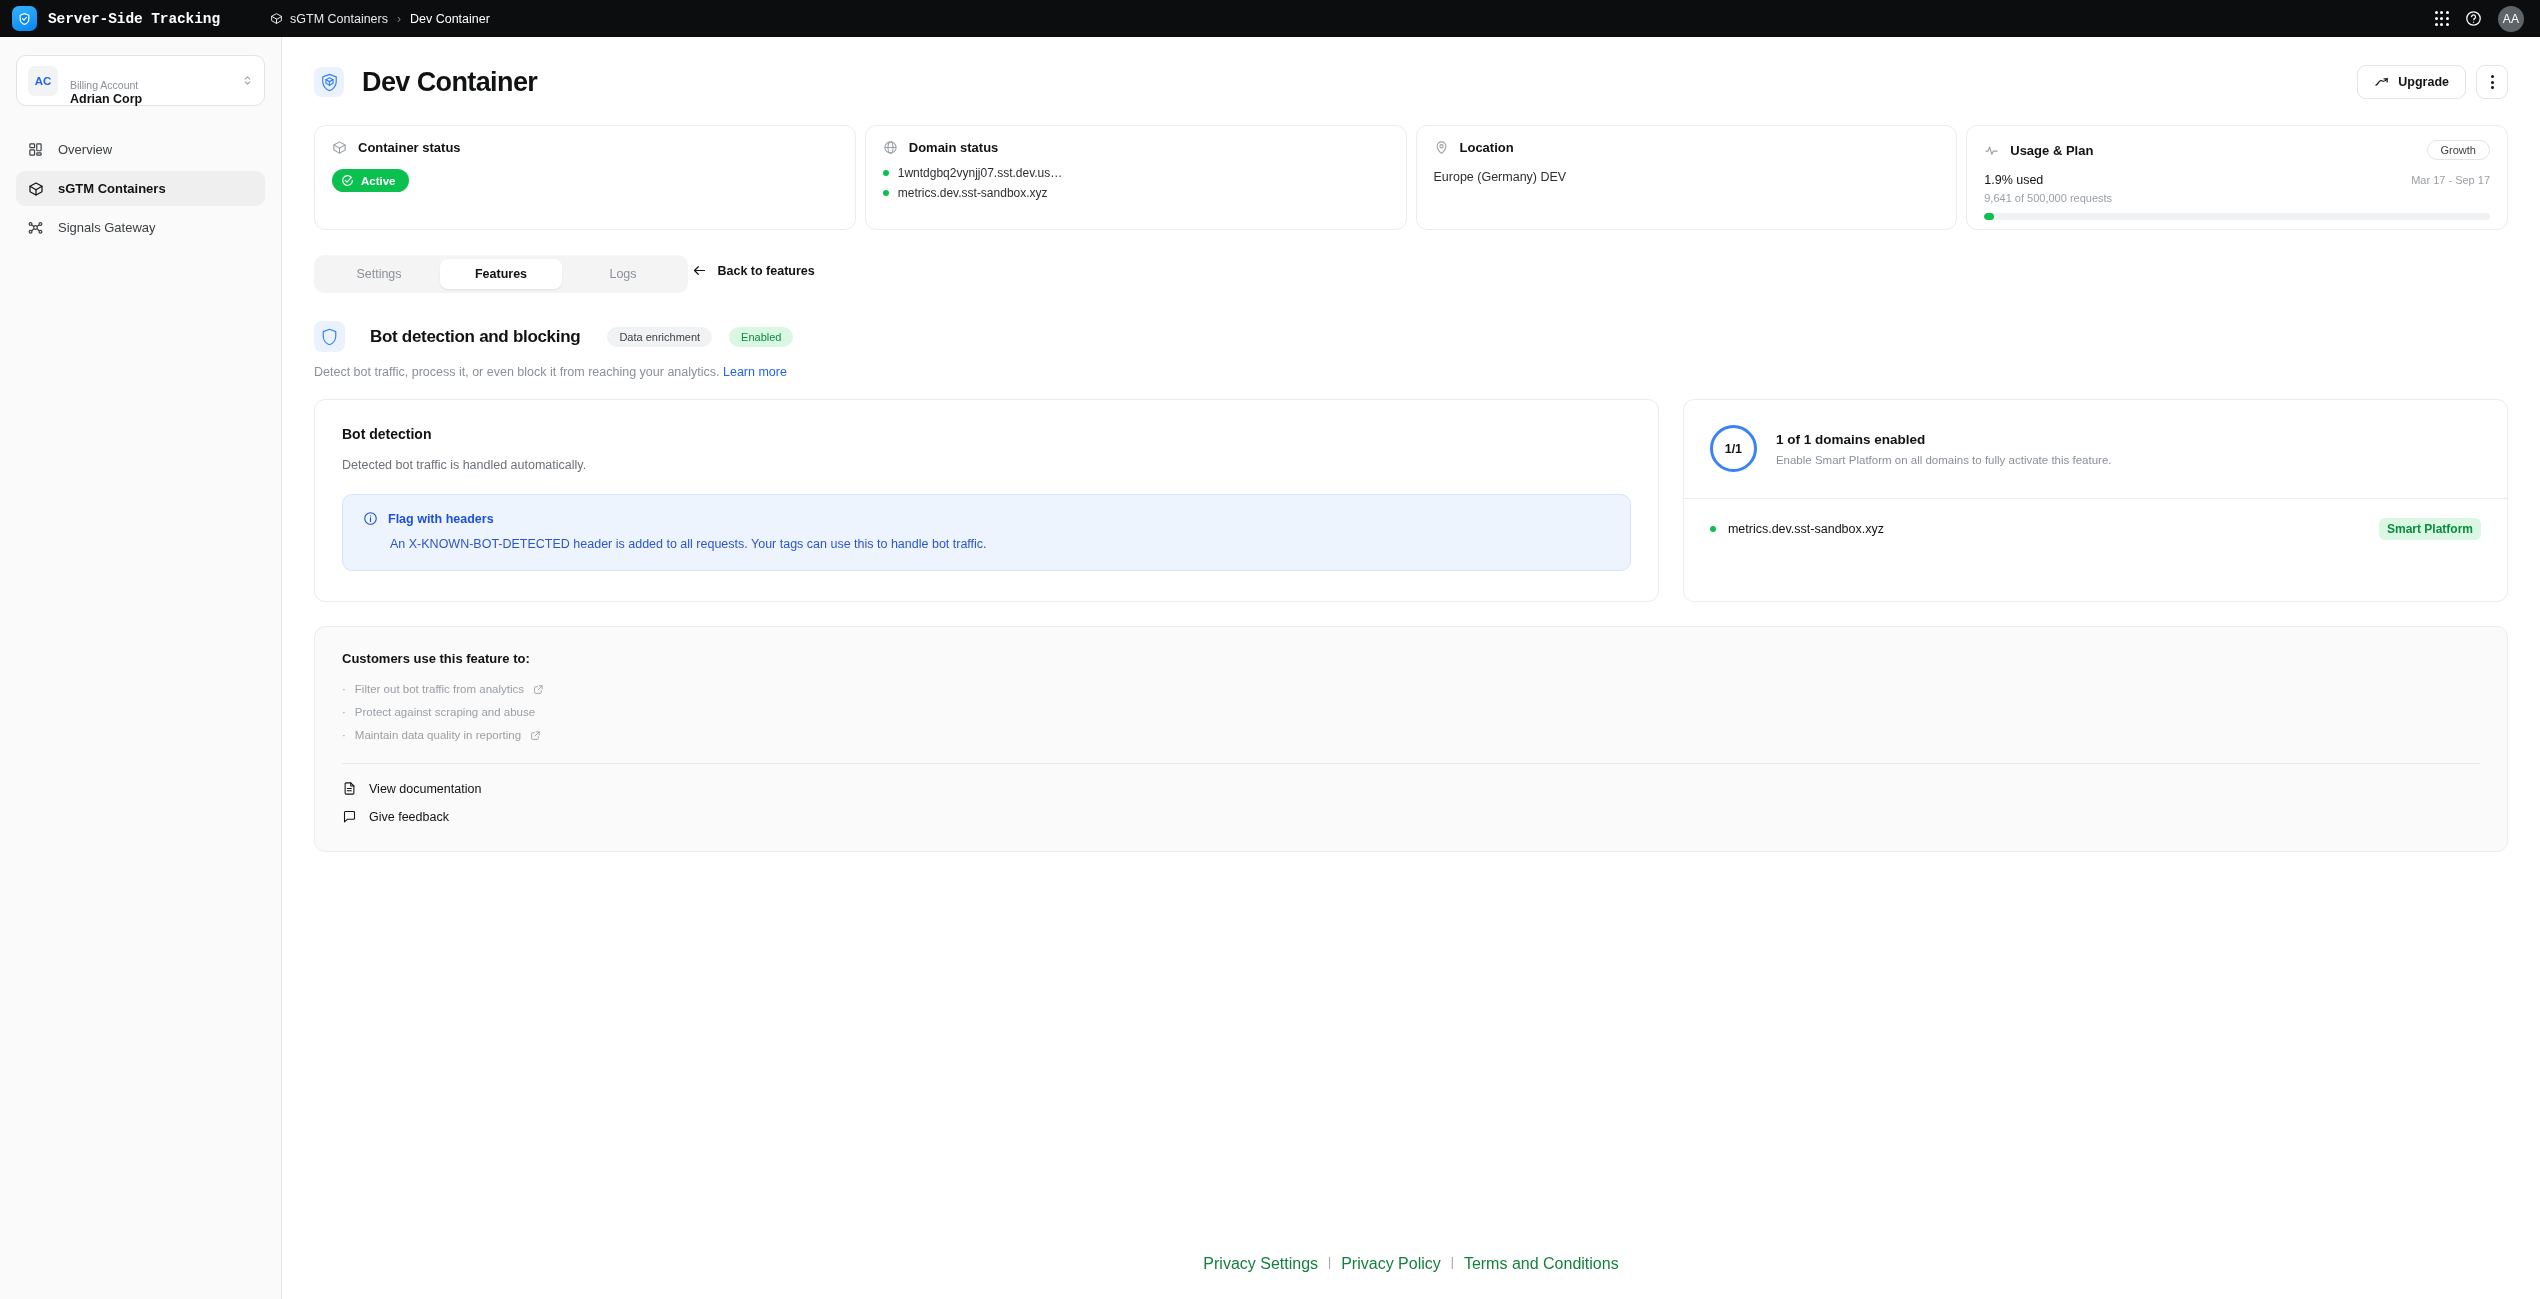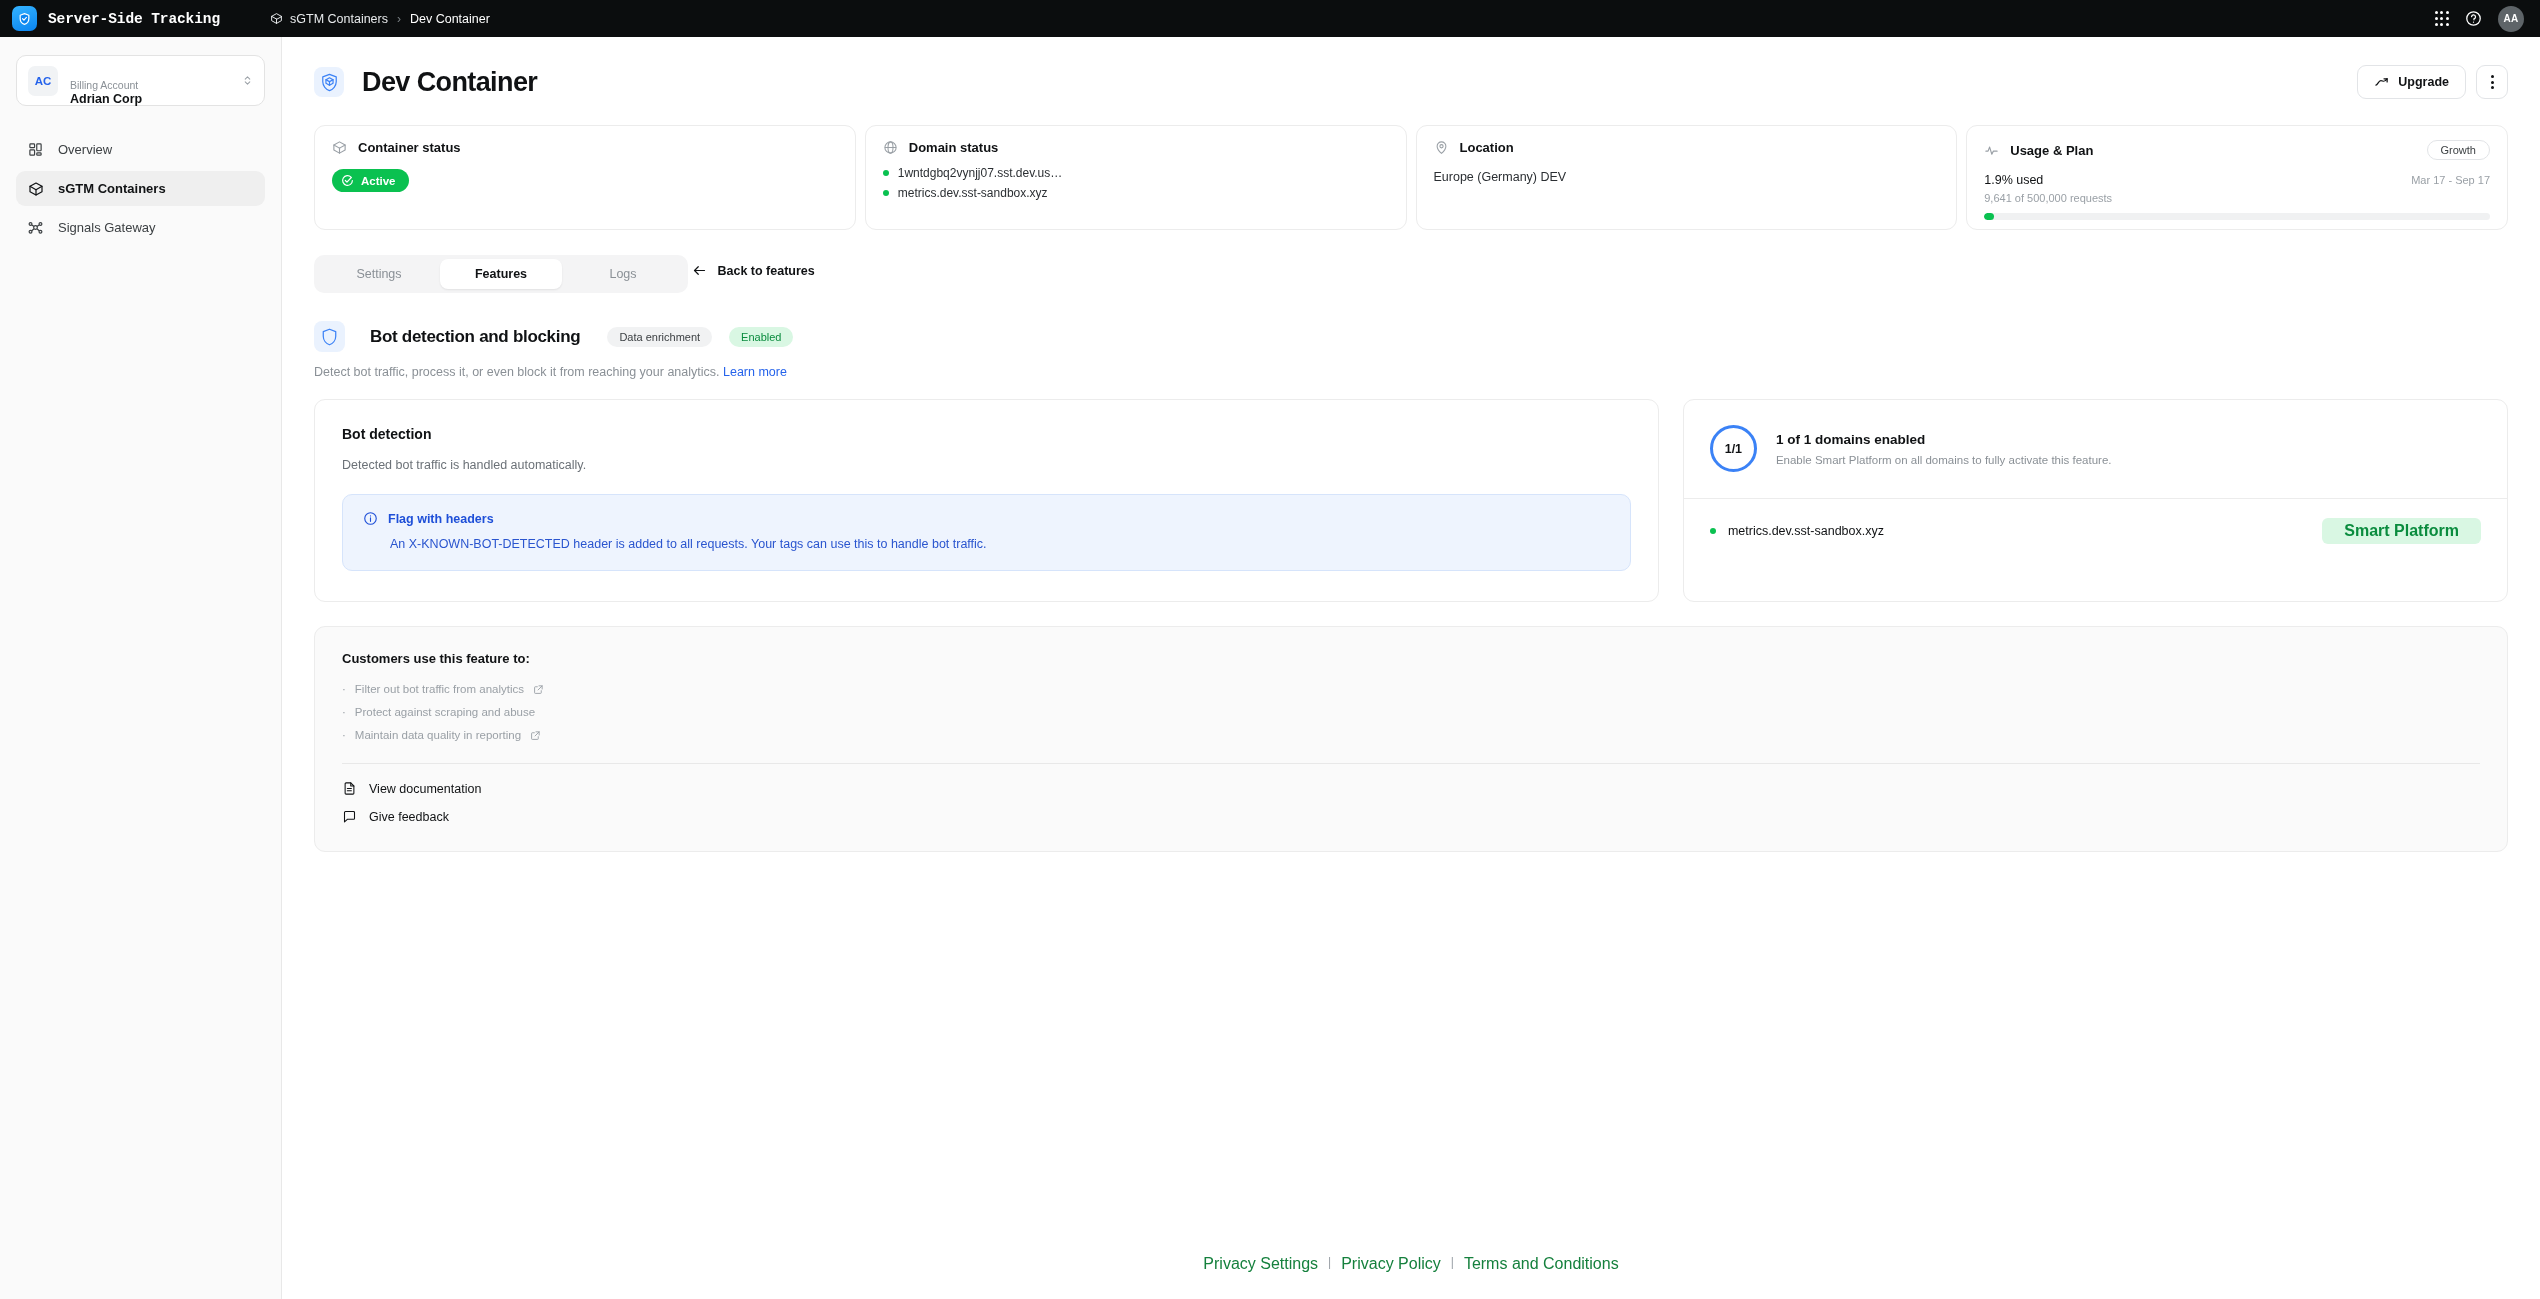--- a/index.html
+++ b/index.html
@@ -26,21 +26,21 @@
   .brand-name { font-size: 14.5px; font-weight: 700; letter-spacing: -0.1px; color: #fff; font-family: Liberation Mono, monospace; }
   .crumbs { display: flex; align-items: center; gap: 9px; margin-left: 50px; }
   .crumb { font-size: 12.5px; color: #e8eaec; display: flex; align-items: center; gap: 7px; }
   .crumb-sep { color: #7a8085; font-size: 12px; }
   .crumb.current { color: #ffffff; }
   .topbar-right { margin-left: auto; display: flex; align-items: center; gap: 16px; }
   .grid-icon { display: grid; grid-template-columns: repeat(3, 3px); gap: 2.6px; }
   .grid-icon i { width: 3px; height: 3px; background: #ffffff; border-radius: 50%; display: block; }
   .avatar {
     width: 26px; height: 26px; border-radius: 50%; background: #5e6468;
-    color: #fff; font-size: 10px; font-weight: 700;
+    color: #fff; font-size: 12px; font-weight: 400;
     display: flex; align-items: center; justify-content: center; letter-spacing: .3px;
   }
 
   
   .body { flex: 1; display: flex; min-height: 0; }
 
   
   .sidebar {
     width: 282px; min-width: 282px; background: #fafafa;
     border-right: 1px solid #e8e8e8; padding: 18px 16px 0 16px;
@@ -175,21 +175,21 @@
     border: 3.5px solid #3b82f6; display: flex; align-items: center; justify-content: center;
     font-size: 12.5px; font-weight: 700; color: #101214;
   }
   .ring-h { font-size: 13.5px; font-weight: 700; }
   .ring-p { margin-top: 7px; font-size: 11.5px; color: #8a9096; }
   .panel-div { height: 1px; background: #ececec; }
   .dom-row { padding: 19px 26px 22px 26px; display: flex; align-items: center; gap: 12px; }
   .dom-name { font-size: 12.5px; color: #101214; }
   .chip-sp {
     margin-left: auto; background: #d9f7e3; color: #0a8c3e;
-    font-size: 16px; font-weight: 700; border-radius: 6px; padding: 4px 22px;
+    font-size: 12px; font-weight: 700; border-radius: 6px; padding: 4px 8px;
   }
 
   
   .cust-card {
     margin-top: 24px; border: 1px solid #ececec; border-radius: 11px;
     background: #fafafa; padding: 24px 27px 27px 27px;
   }
   .cust-h { font-size: 13px; font-weight: 700; }
   .cust-list { margin-top: 17px; display: flex; flex-direction: column; gap: 11px; }
   .cust-li { display: flex; align-items: center; gap: 9px; font-size: 11.5px; color: #9aa0a6; }

